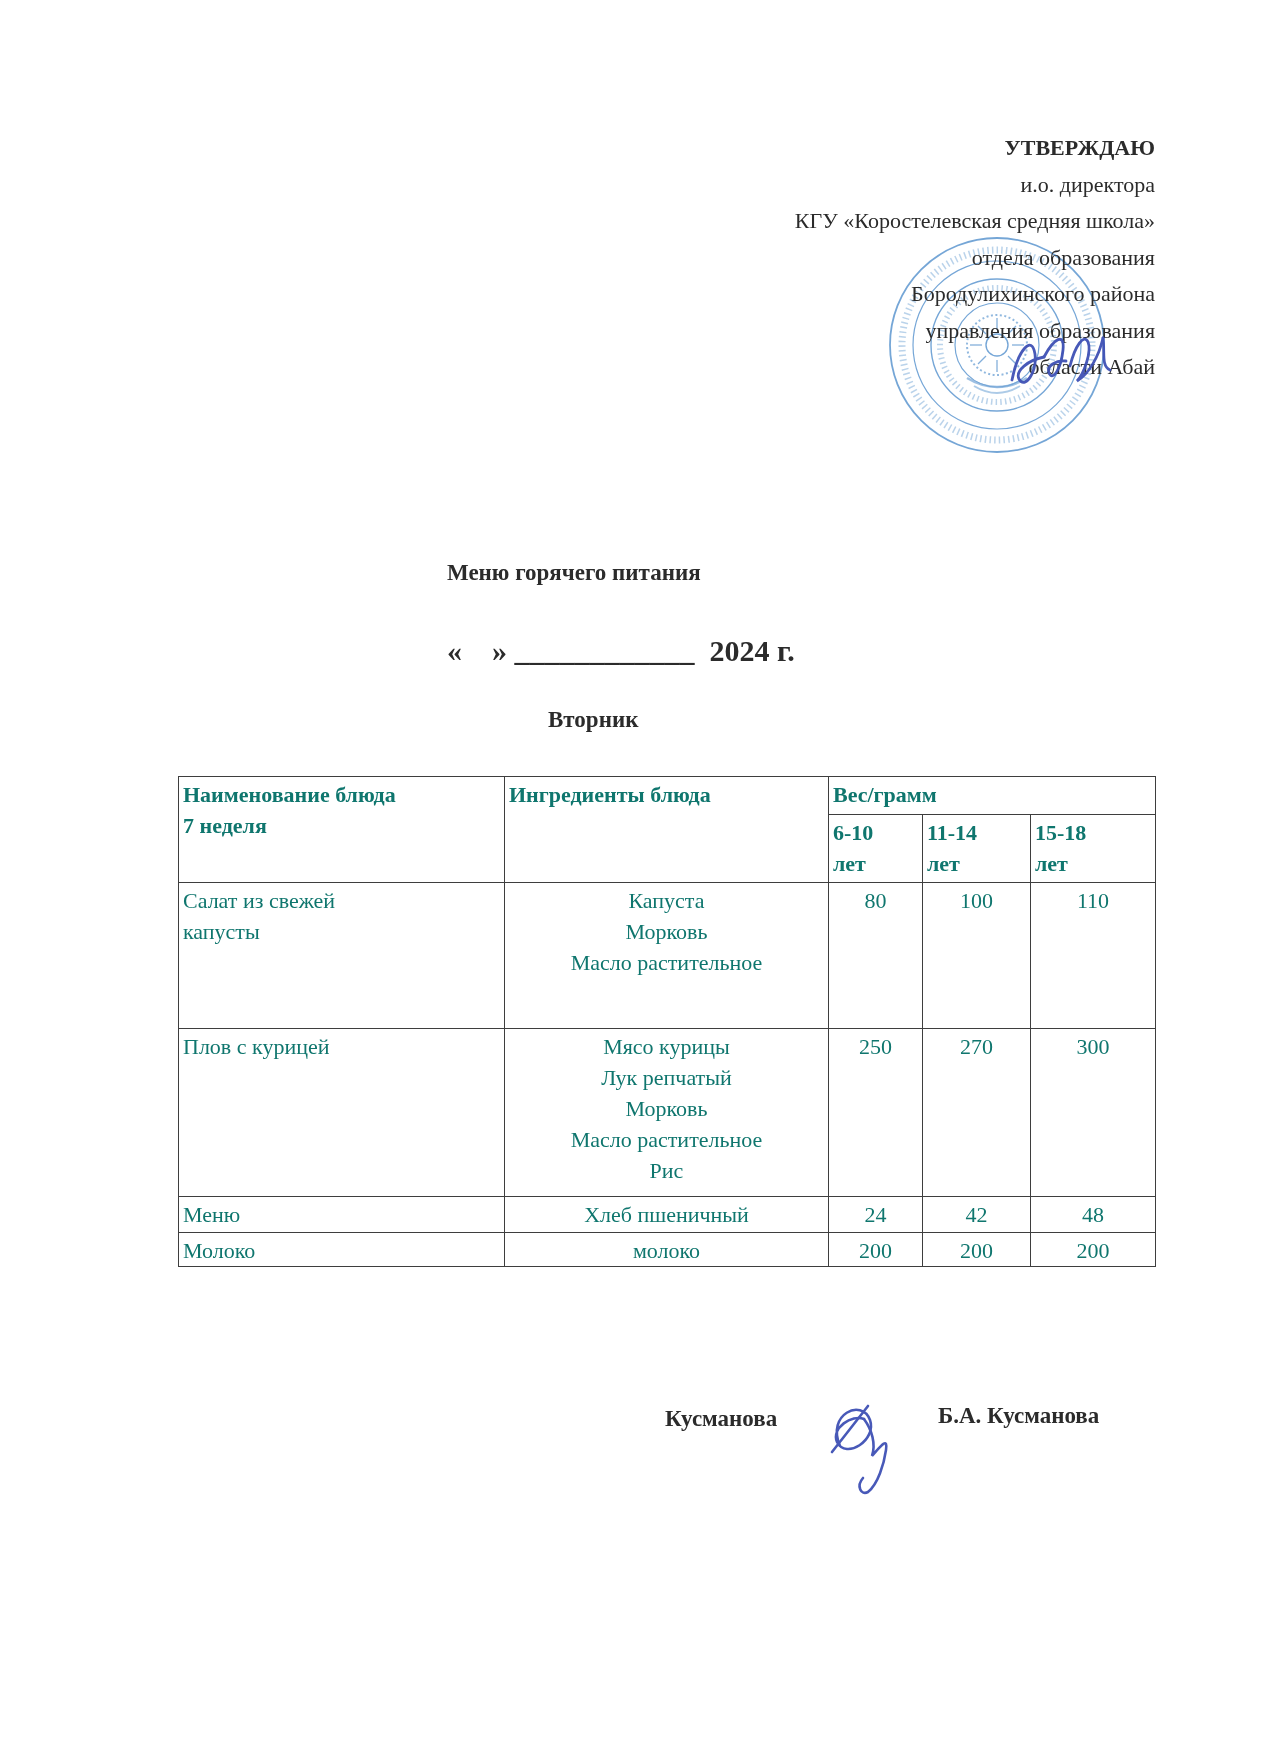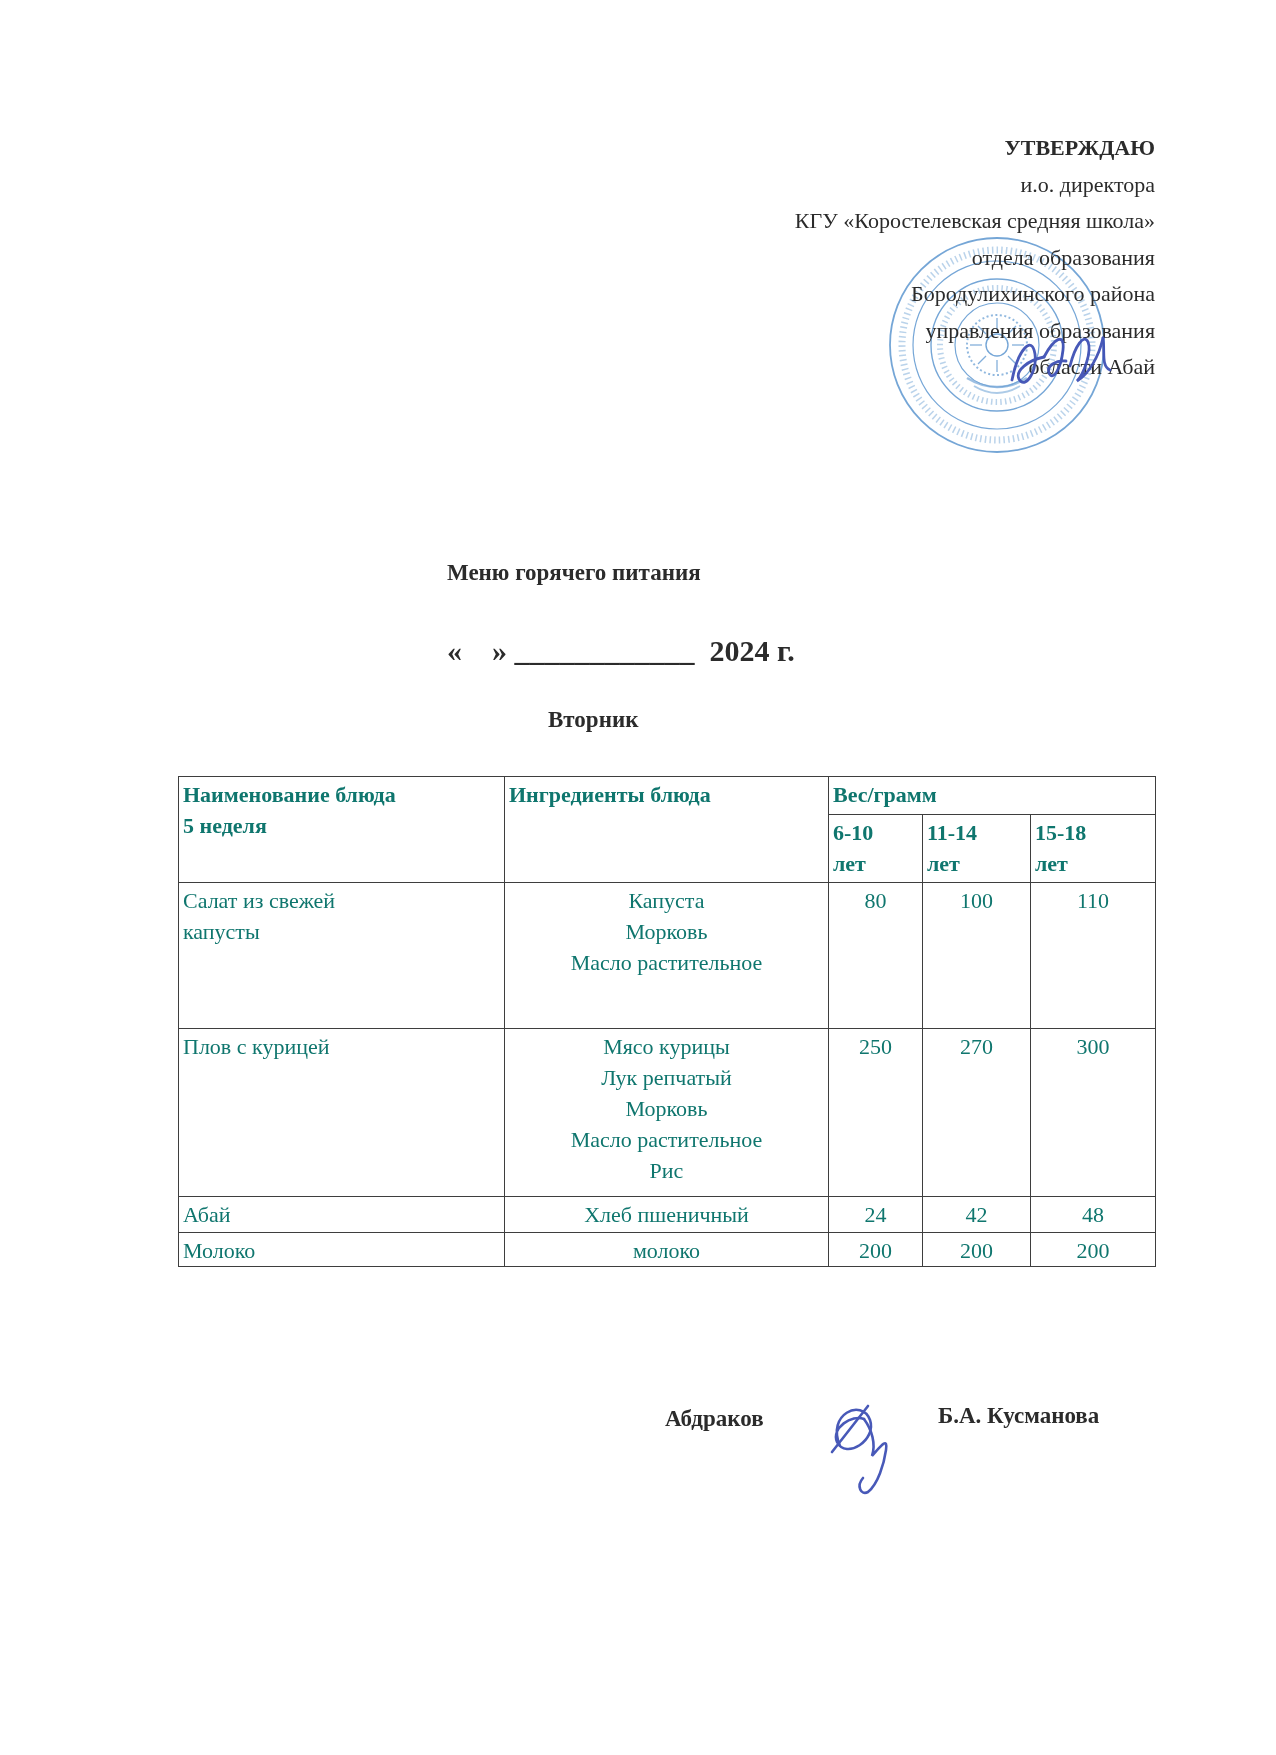--- a/index.html
+++ b/index.html
@@ -155,21 +155,21 @@
         <col style="width:326px">
           <col style="width:324px">
         <col style="width:94px">
           <col style="width:108px">
           <col style="width:125px">
       </colgroup>
       <tbody>
           <tr class="h-row1">
         <th rowspan="2" class="cell-dish-h">
           <div>Наименование блюда</div>
-          <div>5 неделя</div>
+          <div>7 неделя</div>
         </th>
         <th rowspan="2" class="cell-ing-h">Ингредиенты блюда</th>
         <th colspan="3" class="cell-weight-h">Вес/грамм</th>
       </tr>
       <tr class="h-row2">
         <th class="cell-age">
           <div>6-10</div>
           <div>лет</div>
         </th>
         <th class="cell-age">
@@ -196,38 +196,38 @@
         <td class="cell-ing">Мясо курицы
 Лук репчатый
 Морковь
 Масло растительное
 Рис</td>
         <td class="cell-num">250</td>
         <td class="cell-num">270</td>
         <td class="cell-num">300</td>
       </tr>
       <tr class="r-bread">
-        <td class="cell-dish">Абай</td>
+        <td class="cell-dish">Меню</td>
         <td class="cell-ing">Хлеб пшеничный</td>
         <td class="cell-num">24</td>
         <td class="cell-num">42</td>
         <td class="cell-num">48</td>
       </tr>
       <tr class="r-milk">
         <td class="cell-dish">Молоко</td>
         <td class="cell-ing">молоко</td>
         <td class="cell-num">200</td>
         <td class="cell-num">200</td>
         <td class="cell-num">200</td>
       </tr>
     </tbody>
       </table>
   </div>
 
-  <div class="signoff-role">Абдраков</div>
+  <div class="signoff-role">Кусманова</div>
   <svg class="nurse-sig" width="100" height="108" viewBox="0 0 100 108" xmlns="http://www.w3.org/2000/svg">
     <g fill="none" stroke="#3f51b5" stroke-width="2.6" stroke-linecap="round" opacity="0.95">
       <path d="M30,54 C 16,22 52,6 60,28 C 67,48 36,68 27,50 C 21,36 42,22 54,27"></path>
       <path d="M22,60 L 58,14"></path>
       <path d="M54,27 C 62,38 66,52 62,64 C 70,55 78,44 76,58 C 74,72 68,92 58,100 C 51,104 46,94 53,86"></path>
     </g>
   </svg>
   <div class="signoff-name">Б.А. Кусманова</div>
 
 </div>

